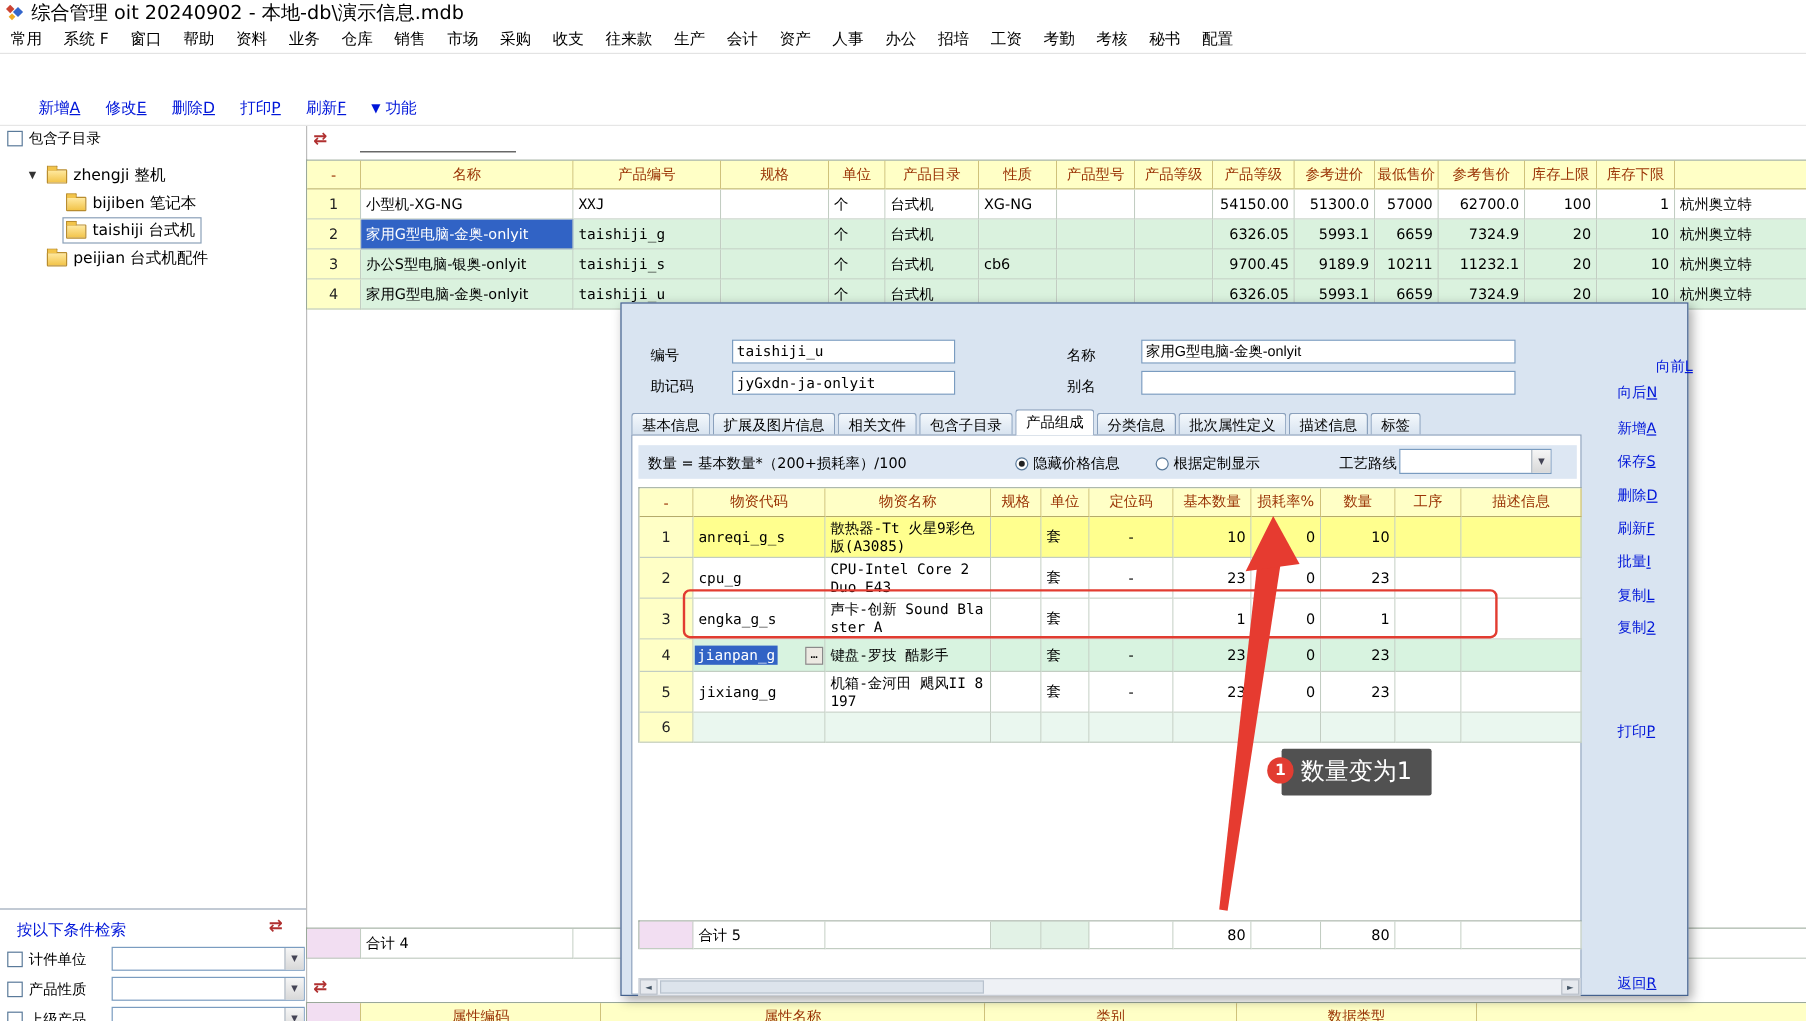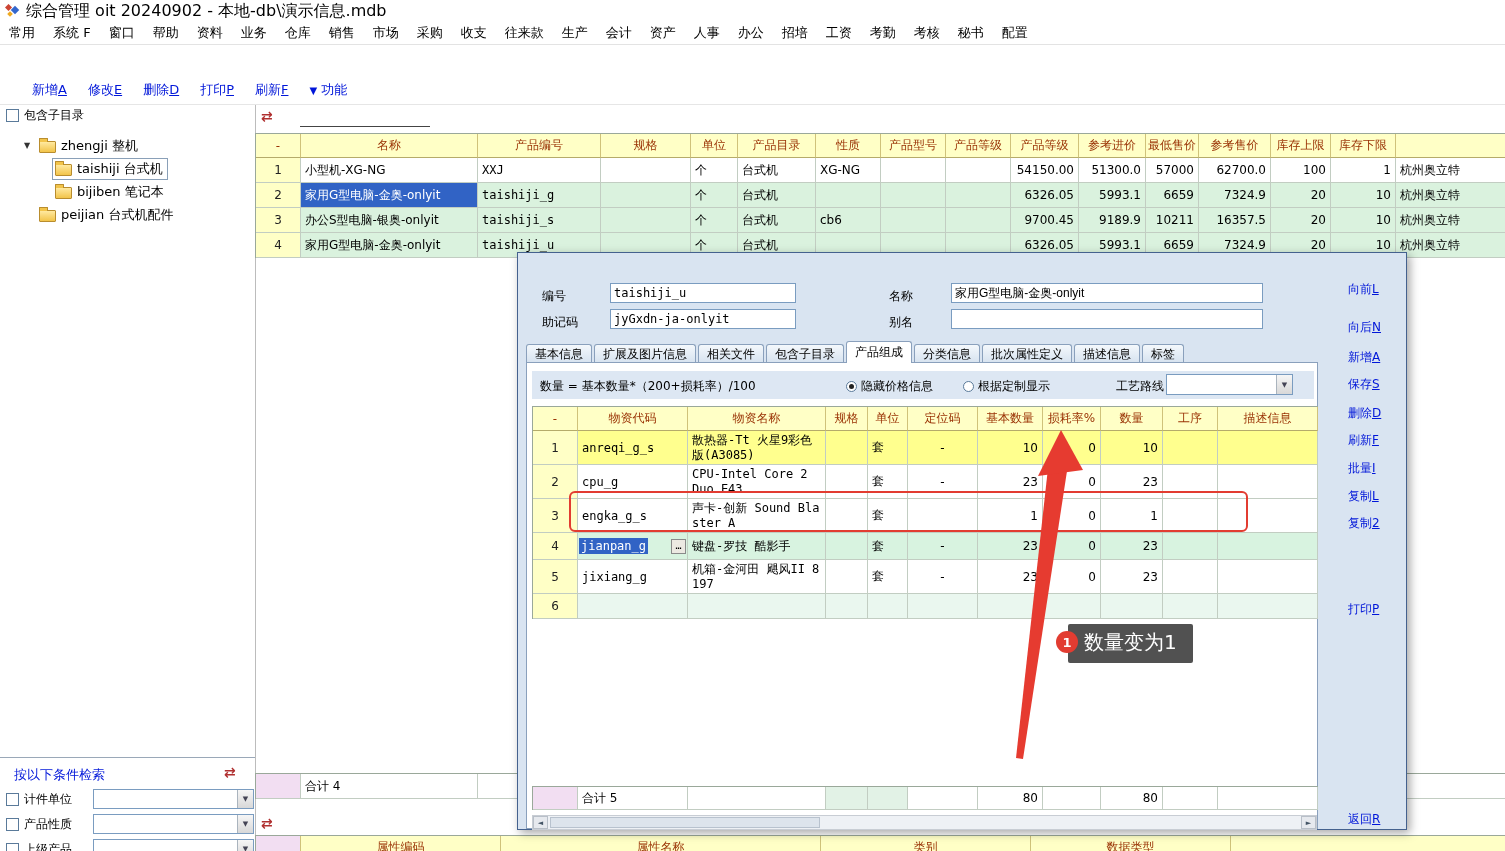--- a/index.html
+++ b/index.html
@@ -92,21 +92,21 @@
 .dlg-content{position:absolute;left:8px;top:109px;width:792px;height:467px;background:#fff;border:1px solid #8aa0bc;z-index:2;}
 .formula-bar{position:absolute;left:5px;top:8px;width:782px;height:28px;background:#dde7f3;}
 .fb-formula{position:absolute;left:8px;top:7px;font-size:12px;}
 .fb-radios{position:absolute;left:314px;top:7px;display:flex;gap:30px;}
 .radio{display:flex;align-items:center;gap:4px;font-size:12px;cursor:pointer;}
 .rdot{width:11px;height:11px;border:1px solid #5a7a9a;border-radius:50%;background:#fff;position:relative;flex:none;}
 .radio.on .rdot::after{content:"";position:absolute;left:2px;top:2px;width:5px;height:5px;background:#222;border-radius:50%;}
 .fb-route{position:absolute;left:584px;top:7px;font-size:12px;}
 .fb-combo{position:absolute;left:634px;top:3px;width:127px;height:21px;}
 #dlg-table{position:absolute;left:5px;top:43px;border-top:1px solid #9aa89a;border-left:1px solid #9aa89a;}
-#dlg-total{position:absolute;left:5px;top:423px;border-top:1px solid #9aa89a;border-left:1px solid #9aa89a;}
+#dlg-total{position:absolute;left:5px;top:404px;border-top:1px solid #9aa89a;border-left:1px solid #9aa89a;}
 .editcell{padding:0 1px;}
 .editsel{background:#3163c5;color:#fff;font-family:"DejaVu Sans Mono","Liberation Mono",monospace;padding:0 2px;height:16px;display:inline-flex;align-items:center;}
 .ellipsis{margin-left:auto;width:15px;height:15px;background:#ece9e2;border:1px solid #8a8a8a;font-size:10px;line-height:12px;text-align:center;cursor:pointer;flex:none;}
 #dlg-scroll{position:absolute;left:5px;top:452px;width:785px;height:15px;background:#eef1f5;border:1px solid #c8cdd4;display:flex;align-items:center;}
 .sbtn{width:15px;height:13px;background:#e6e9ee;border:1px solid #b8bfc8;font-size:7px;display:flex;align-items:center;justify-content:center;color:#456;cursor:pointer;flex:none;}
 .sbtn.right{margin-left:auto;}
 .sthumb{margin-left:2px;width:270px;height:11px;background:#dde4ec;border:1px solid #b8c2ce;cursor:pointer;}
 .side-btn{position:absolute;left:830px;color:#0016d9;font-size:12px;cursor:pointer;white-space:nowrap;}
 .side-btn u{color:#0016d9;}
 
@@ -190,29 +190,29 @@
 
   <div id="tree">
       <div class="tree-row" style="padding-left: 18px;">
         <span class="expander">▼</span>
         <span class="tree-label-box">
           <span class="folder-icon"></span>
           <span class="tree-label">zhengji 整机</span>
         </span>
       </div>
       <div class="tree-row" style="padding-left: 52px;">
+        <span class="tree-label-box">
+          <span class="folder-icon"></span>
+          <span class="tree-label">bijiben 笔记本</span>
+        </span>
+      </div>
+      <div class="tree-row" style="padding-left: 52px;">
         <span class="tree-label-box selected">
           <span class="folder-icon"></span>
           <span class="tree-label">taishiji 台式机</span>
-        </span>
-      </div>
-      <div class="tree-row" style="padding-left: 52px;">
-        <span class="tree-label-box">
-          <span class="folder-icon"></span>
-          <span class="tree-label">bijiben 笔记本</span>
         </span>
       </div>
       <div class="tree-row" style="padding-left: 18px;">
         <span class="expander"></span>
         <span class="tree-label-box">
           <span class="folder-icon"></span>
           <span class="tree-label">peijian 台式机配件</span>
         </span>
       </div>
     </div>
@@ -281,21 +281,21 @@
         <div class="cell mono" style="width: 123px;">taishiji_s</div>
         <div class="cell" style="width: 90px;"></div>
         <div class="cell" style="width: 47px;">个</div>
         <div class="cell" style="width: 78px;">台式机</div>
         <div class="cell" style="width: 65px;">cb6</div>
         <div class="cell" style="width: 65px;"></div>
         <div class="cell" style="width: 65px;"></div>
         <div class="cell num" style="width: 68px;">9700.45</div>
         <div class="cell num" style="width: 67px;">9189.9</div>
         <div class="cell num" style="width: 53px;">10211</div>
-        <div class="cell num" style="width: 72px;">16357.5</div>
+        <div class="cell num" style="width: 72px;">11232.1</div>
         <div class="cell num" style="width: 60px;">20</div>
         <div class="cell num" style="width: 65px;">10</div>
         <div class="cell" style="width: 110px;">杭州奥立特</div>
       </div>
       <div class="trow green" style="height: 25px;">
         <div class="cell idx" style="width: 45px;">4</div>
         <div class="cell" style="width: 177px;">家用G型电脑-金奥-onlyit</div>
         <div class="cell mono" style="width: 123px;">taishiji_u</div>
         <div class="cell" style="width: 90px;"></div>
         <div class="cell" style="width: 47px;">个</div>
@@ -524,21 +524,21 @@
             <div class="cell" style="width: 55px;"></div>
             <div class="cell" style="width: 100px;"></div>
           </div>
         </div>
       <div id="dlg-scroll">
         <span class="sbtn">◄</span>
         <span class="sthumb"></span>
         <span class="sbtn right">►</span>
       </div>
     </div>
-  <div class="side-btn" style="top: 28px;">向前<u>L</u></div>
+  <div class="side-btn" style="top: 44px; margin-left: 32px;">向前<u>L</u></div>
       <div class="side-btn" style="top: 66px;">向后<u>N</u></div>
       <div class="side-btn" style="top: 96px;">新增<u>A</u></div>
       <div class="side-btn" style="top: 123px;">保存<u>S</u></div>
       <div class="side-btn" style="top: 152px;">删除<u>D</u></div>
       <div class="side-btn" style="top: 179px;">刷新<u>F</u></div>
       <div class="side-btn" style="top: 207px;">批量<u>I</u></div>
       <div class="side-btn" style="top: 235px;">复制<u>L</u></div>
       <div class="side-btn" style="top: 262px;">复制<u>2</u></div>
       <div class="side-btn" style="top: 348px;">打印<u>P</u></div>
       <div class="side-btn" style="top: 558px;">返回<u>R</u></div>

